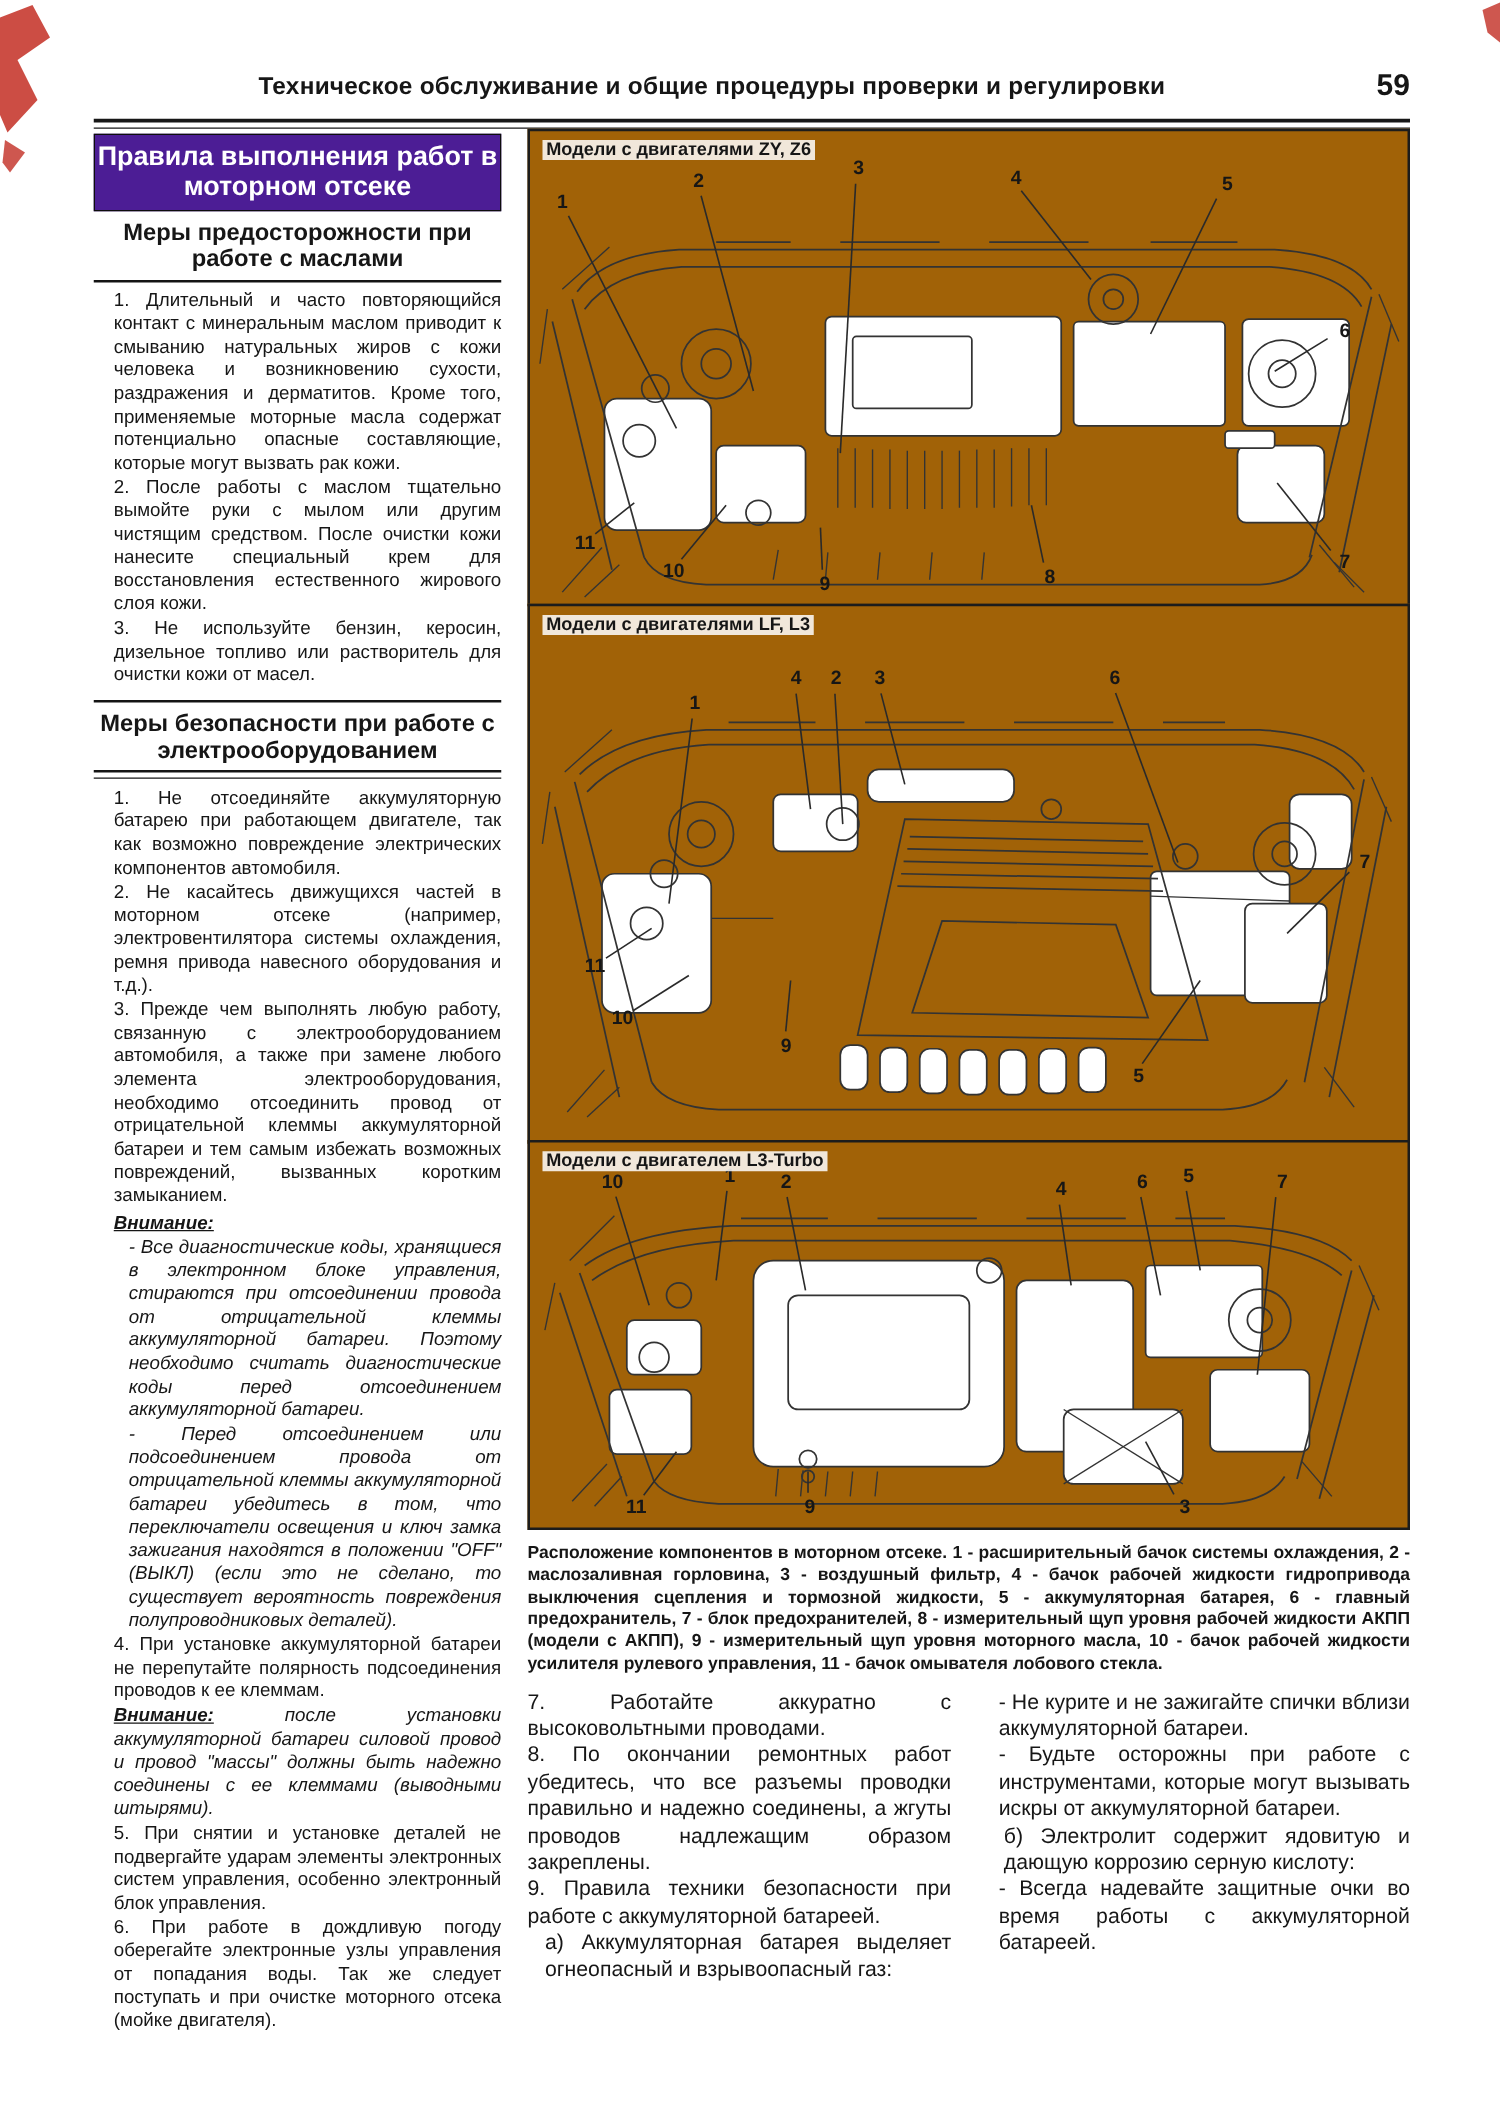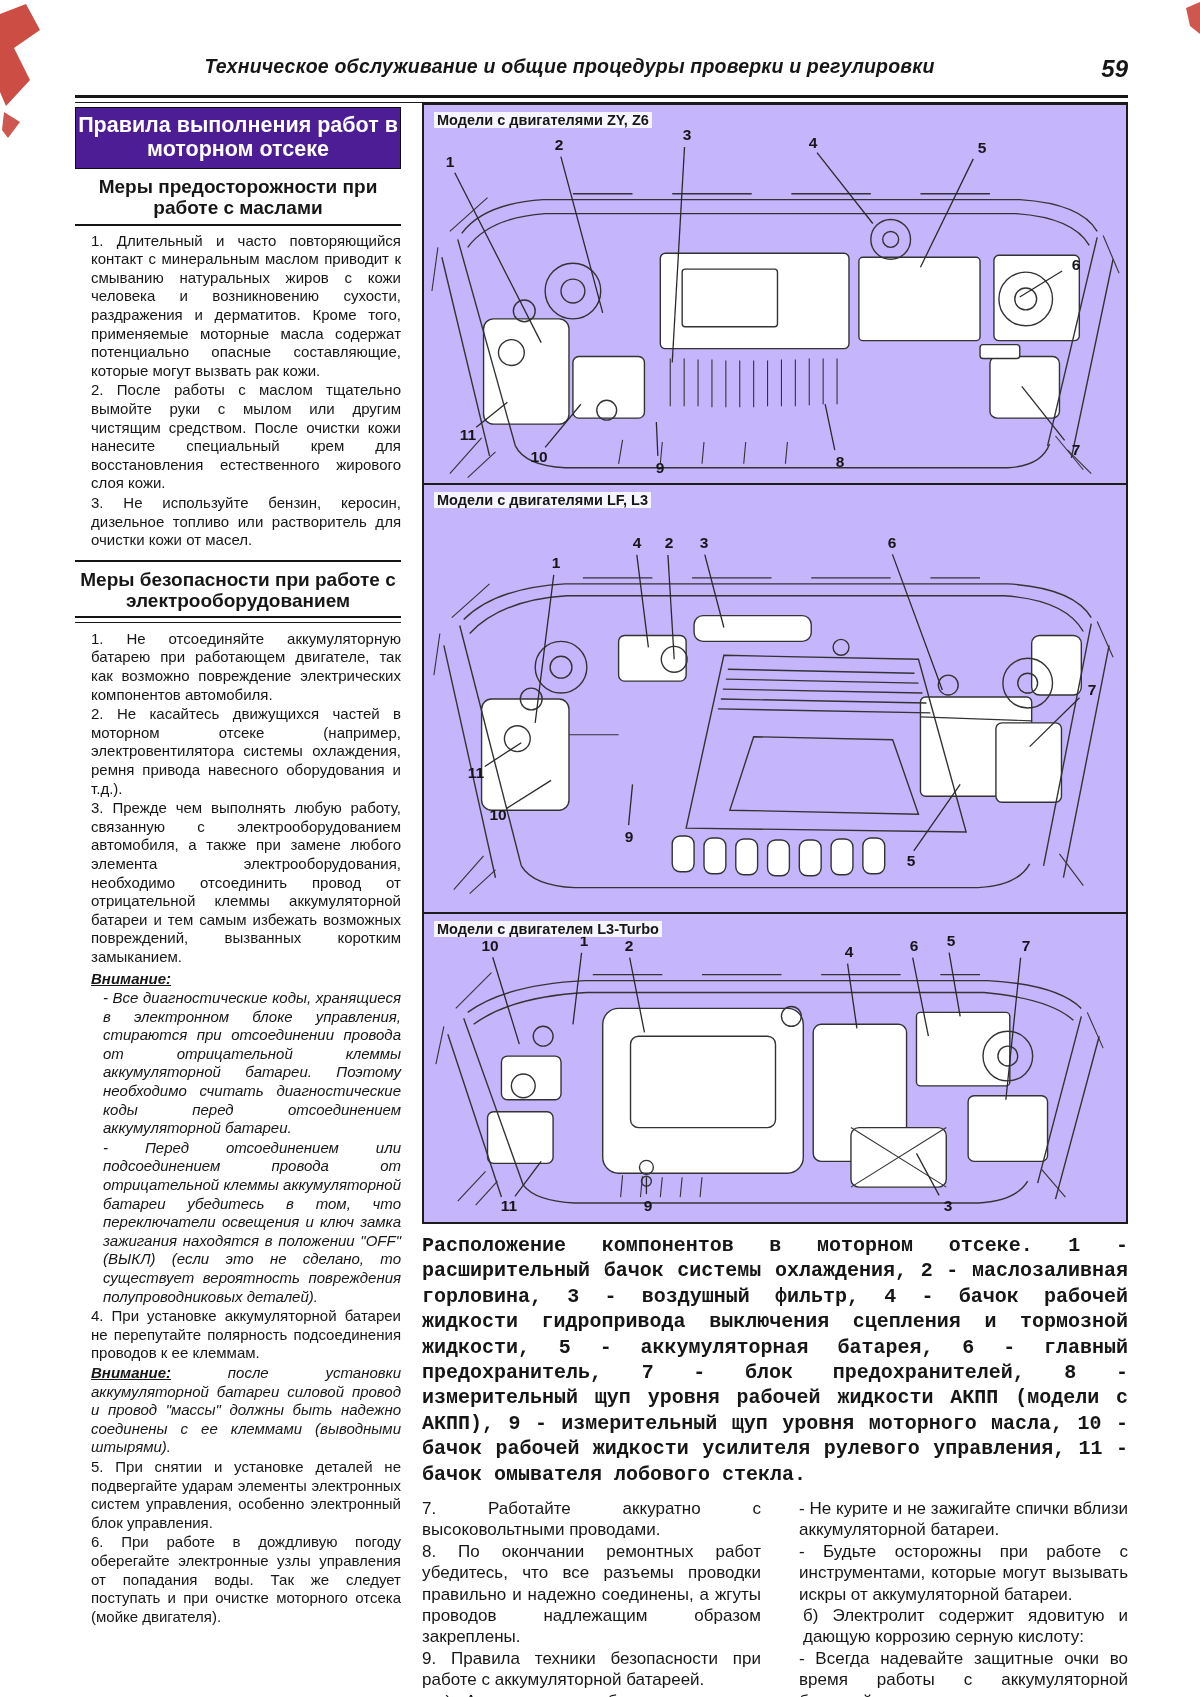--- a/index.html
+++ b/index.html
@@ -2,21 +2,21 @@
 <html><head>
 <meta charset="utf-8">
 <style>
   html,body{margin:0;padding:0;background:#e9e9e9;}
   .page{
     position:relative;width:1200px;height:1697px;margin:0 auto;background:#ffffff;
     font-family:"Liberation Sans",sans-serif;color:#161616;overflow:hidden;
     -webkit-font-smoothing:antialiased;
   }
   
-  .header{position:absolute;left:75px;top:55px;width:1053px;display:flex;align-items:flex-start;font-style:italic;}
+  .header{position:absolute;left:75px;top:55px;width:1053px;display:flex;align-items:center;}
   .header-title{flex:1;text-align:center;font-weight:bold;font-size:19.5px;letter-spacing:.2px;}
   .header-page{width:64px;text-align:right;font-weight:bold;font-size:24px;}
   .header-rule{position:absolute;left:75px;top:95px;width:1053px;height:4px;
     border-top:3.5px solid #171717;border-bottom:1.5px solid #171717;}
   
   .left-col{position:absolute;left:75px;top:107px;width:326px;}
   .black-box{
     background:#4c1d95;color:#fff;font-weight:bold;font-size:21.5px;line-height:1.12;
     text-align:center;padding:5px 2px 7px;border:1.5px solid #0d0d0d;
   }
@@ -28,29 +28,29 @@
   .rule-double{height:3.5px;border-top:2.5px solid #141414;border-bottom:1.5px solid #141414;margin-bottom:7px;}
   .body-text{font-size:15px;line-height:1.24;text-align:justify;margin-top:6px;}
   .body-text p{margin:0 0 1px 16px;}
   .li.i{font-style:italic;padding-left:12px;}
   .li.note{font-style:italic;}
   .att{font-weight:bold;font-style:italic;text-decoration:underline;}
   .li.att-line{margin-top:3px;}
   .sec2-wrap{margin-top:10px;}
   
   .right-col{position:absolute;left:422px;top:103px;width:706px;}
-  .diagram{position:relative;border:2.5px solid #1c1c1c;background:#c4b5fd;}
+  .diagram{position:relative;border:2.5px solid #1c1c1c;background:#a16207;}
   .diagram + .diagram{margin-top:-2.5px;}
   .diagram-title{position:absolute;left:10px;top:7px;font-weight:bold;font-size:14.5px;z-index:3;background:rgba(255,255,255,.85);padding:0 3px;}
   svg.art{display:block;}
   .callout{
     position:absolute;transform:translate(-50%,-50%);font-weight:bold;font-size:15.5px;
     z-index:2;background:rgba(255,255,255,.0);padding:0 2px;line-height:1;
   }
-  .caption{font-weight:bold;font-size:20px;line-height:1.27;text-align:justify;margin-top:9px;font-family:Liberation Mono, monospace;}
+  .caption{font-weight:bold;font-size:14px;line-height:1.27;text-align:justify;margin-top:9px;}
   .bottom-cols{display:flex;gap:28px;margin-top:11px;font-size:17px;line-height:1.26;}
   .bottom-cols .col{flex:1;text-align:justify;}
   .bottom-cols p{margin:0;}
   .li.sub{padding-left:14px;}
   .li.dash{padding-left:10px;}
   
   .artifacts{position:absolute;left:0;top:0;z-index:5;pointer-events:none;}
 </style>
 </head>
 <body>

